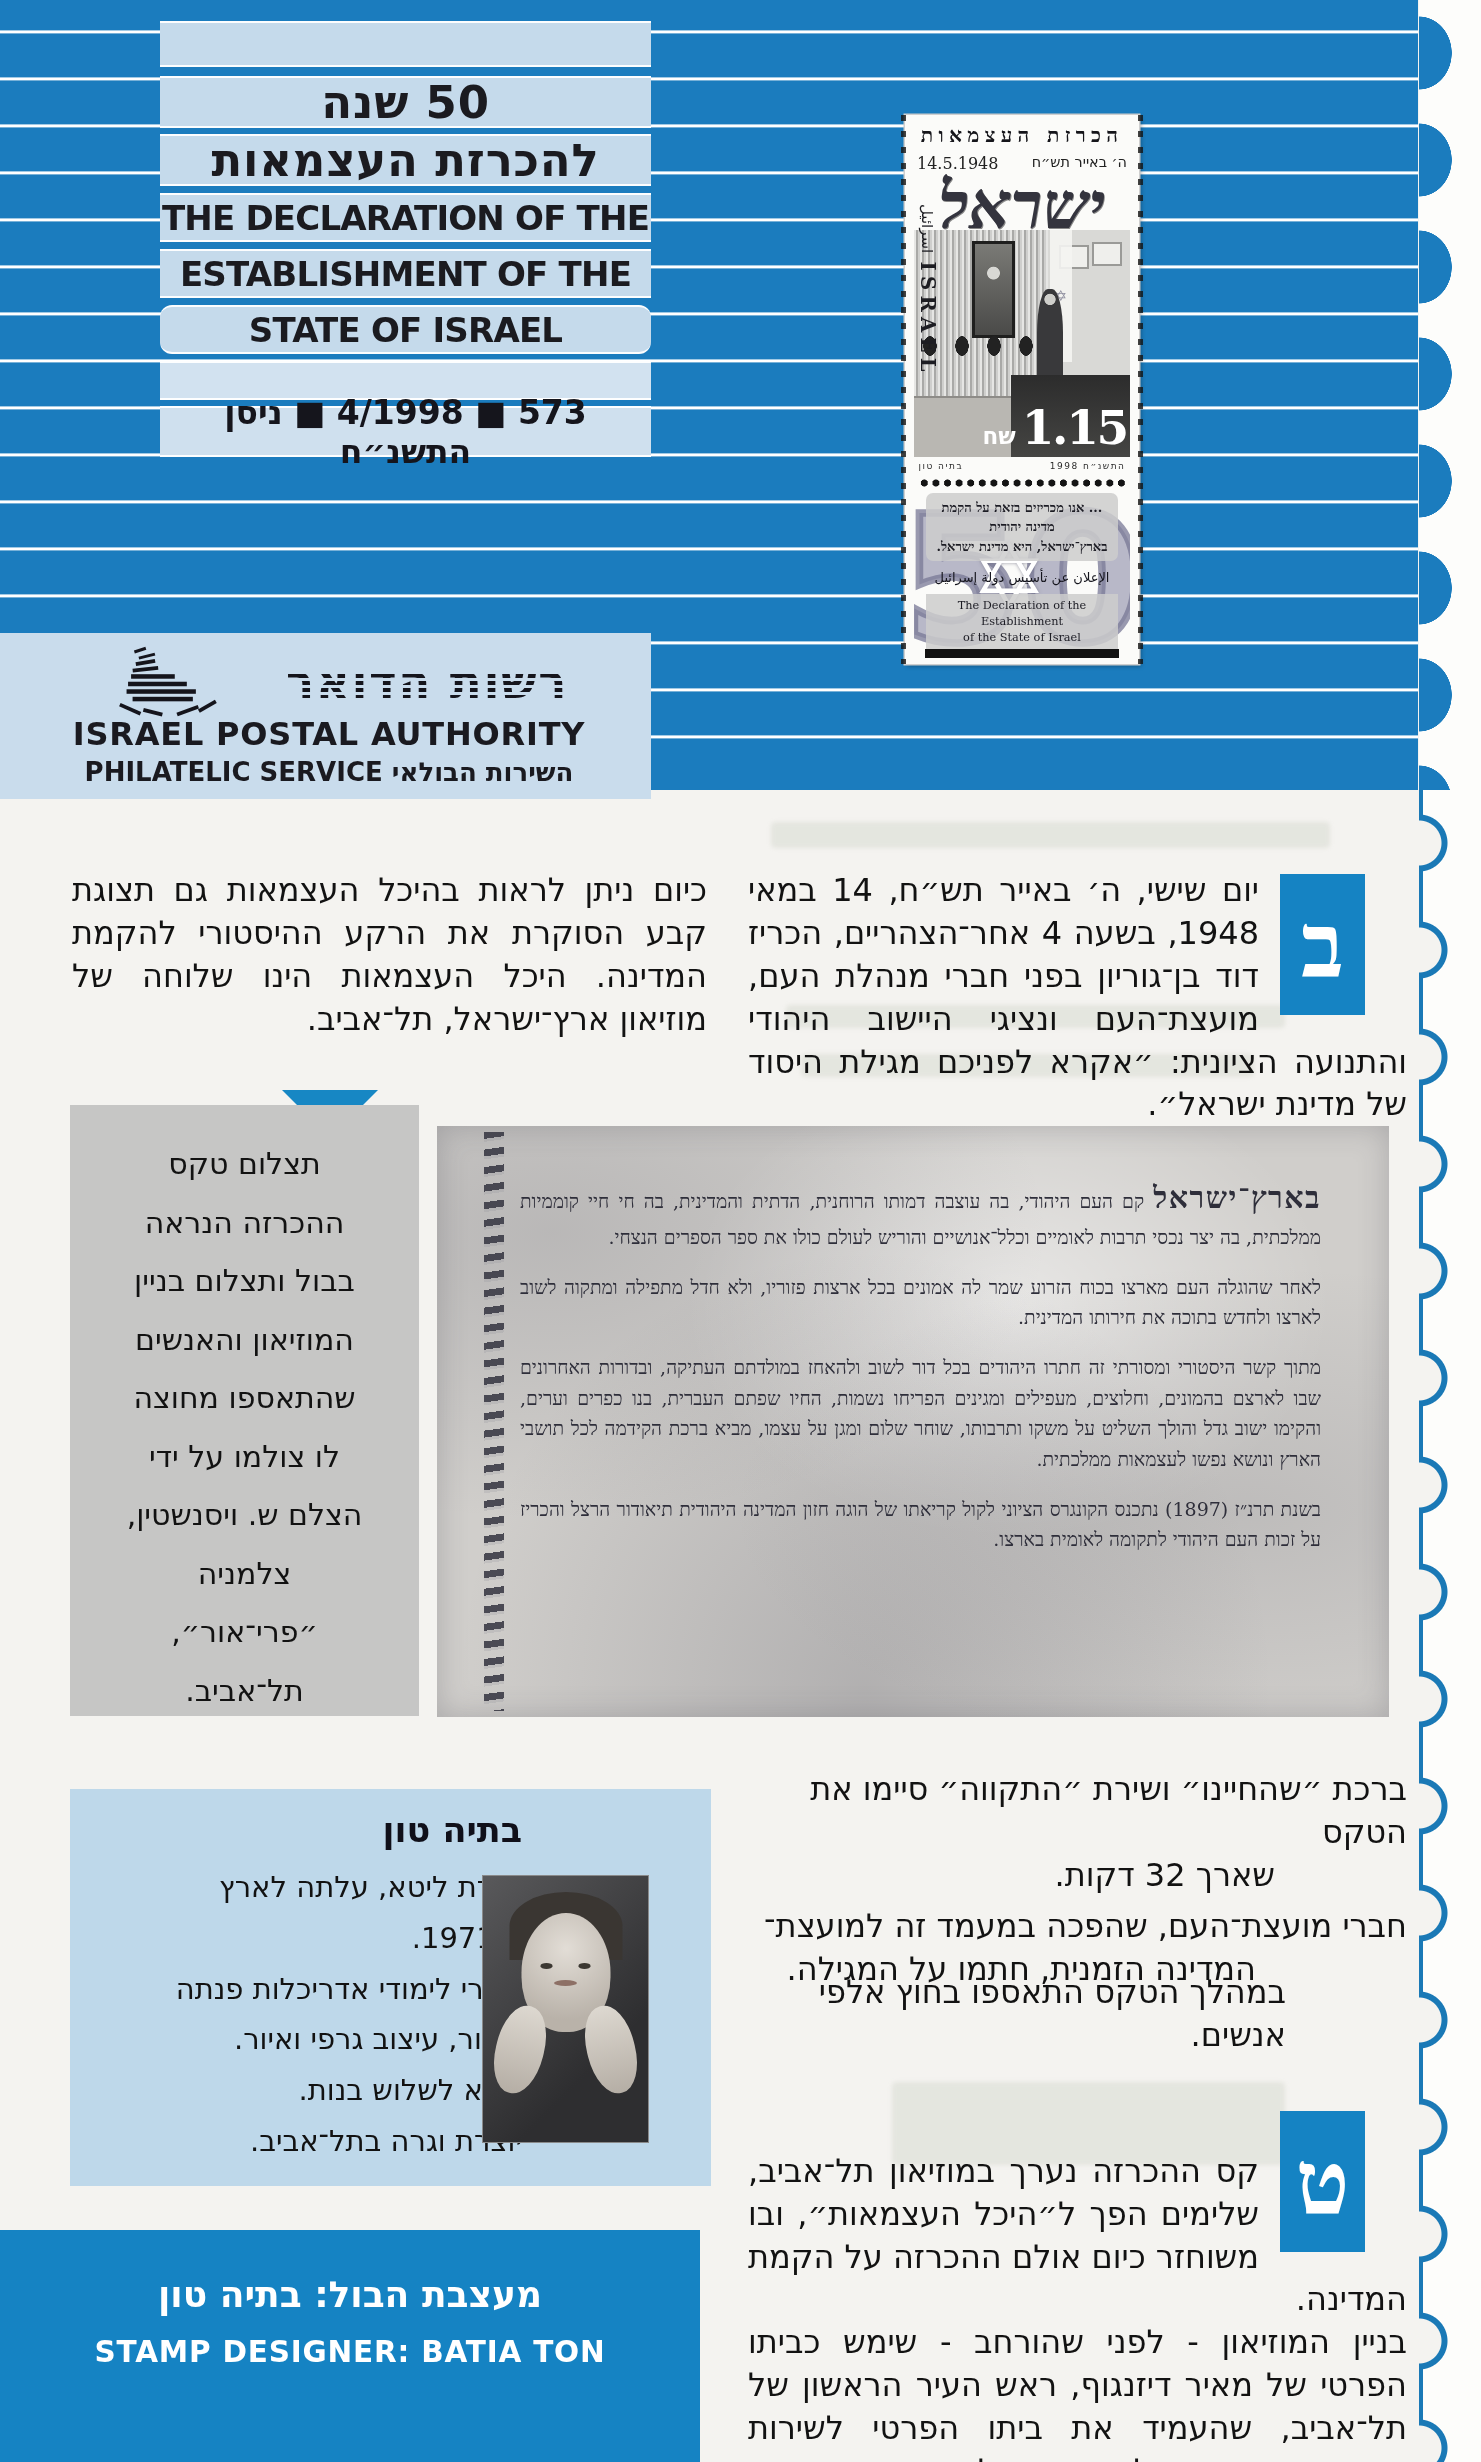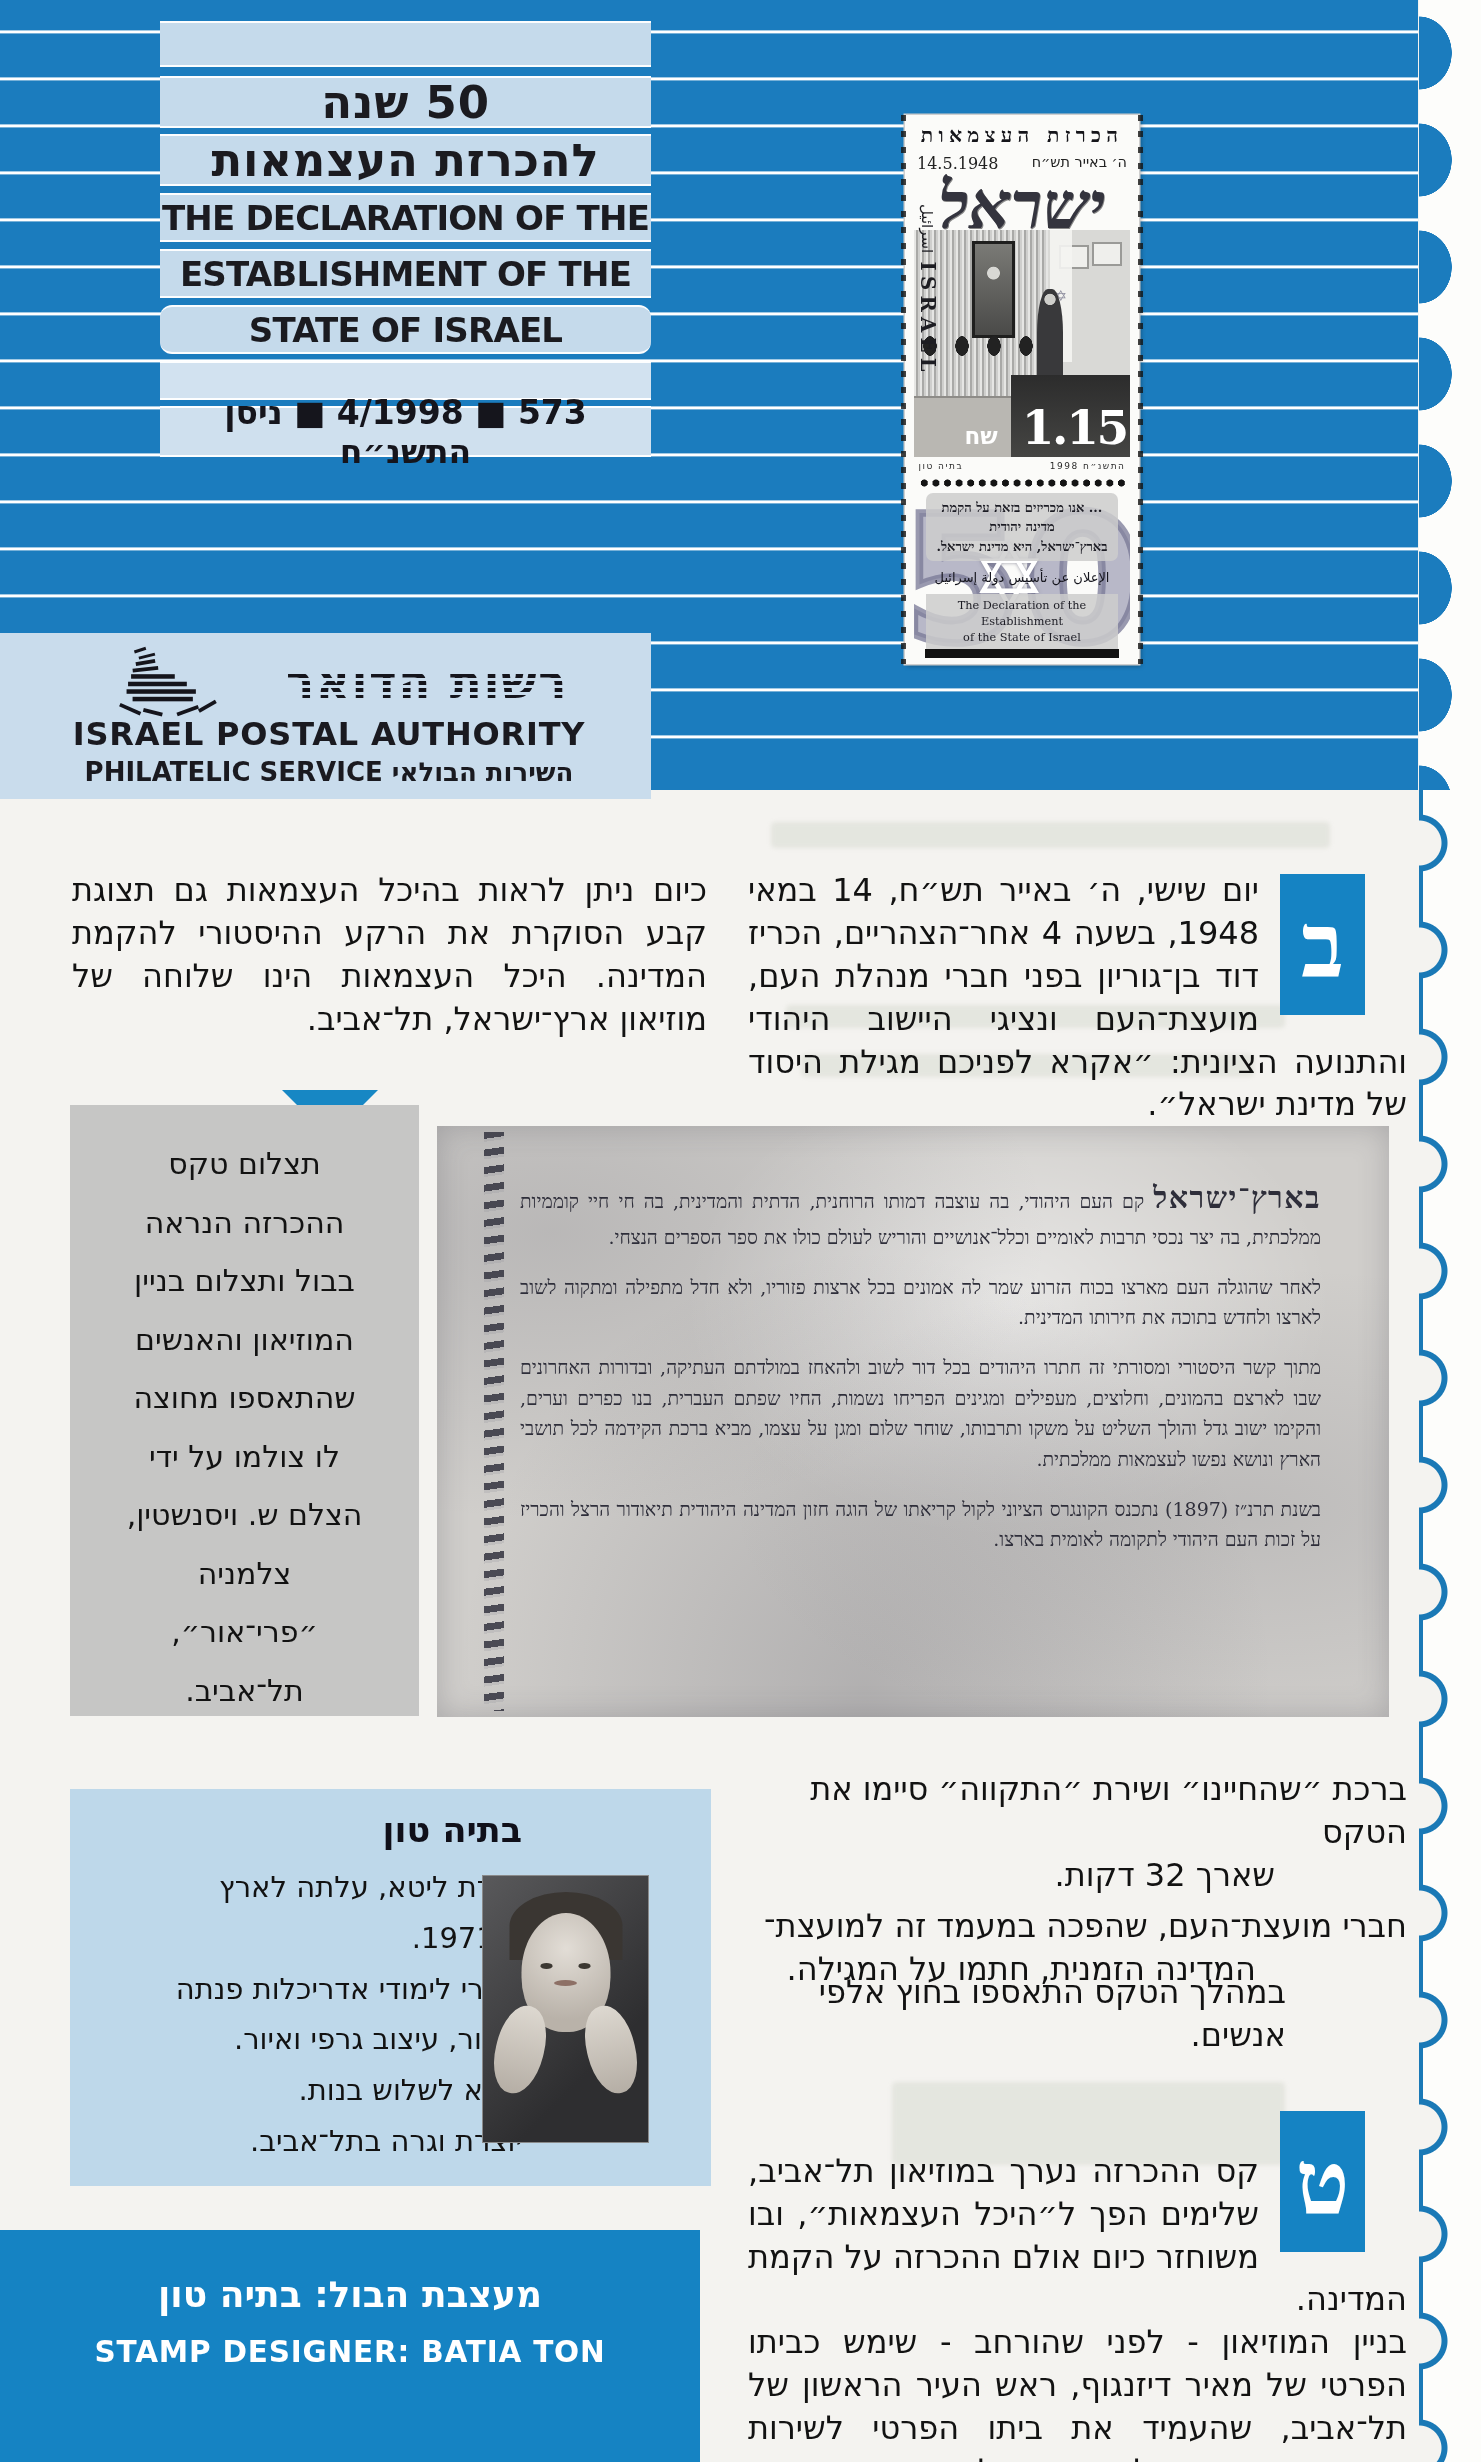--- a/index.html
+++ b/index.html
@@ -57,21 +57,21 @@
   .figures{position:absolute;left:0;bottom:26%;width:58%;height:28%;
            background-image:radial-gradient(ellipse 11.3px 16.6px at 16px 12px,#222 58%,rgba(0,0,0,0) 60%);
            background-size:32px 100%;background-repeat:repeat-x;}
   .table{position:absolute;left:0;bottom:0;width:56%;height:26%;background:#b9b7b2;
          border-top:2.3px solid #8e8c88;}
   .speaker{position:absolute;left:57%;bottom:28%;width:12%;height:46%;background:#39393b;
            border-radius:42% 42% 0 0;
            background-image:radial-gradient(circle 6px at 50% 10%,#cfcfcb 0 5.3px,rgba(0,0,0,0) 6px);}
   .podium{position:absolute;right:0;bottom:0;width:55%;height:36%;
           background:linear-gradient(180deg,#2c2c2c,#454543);}
-  .denom{position:absolute;right:3px;bottom:1.5px;display:flex;align-items:baseline;gap:24px;color:#fff;z-index:4;}
+  .denom{position:absolute;right:3px;bottom:1.5px;display:flex;align-items:baseline;gap:6px;color:#fff;z-index:4;}
   .denom .cur{font-weight:bold;font-size:23px;}
   .denom .val{font-family:"DejaVu Serif",serif;font-weight:bold;font-size:47px;letter-spacing:-2.3px;}
   .vert-country{position:absolute;left:10.6px;top:89px;z-index:4;writing-mode:vertical-rl;
                 text-align:center;color:#1d1d22;}
   .vert-country .lat{font-family:"DejaVu Serif",serif;font-weight:bold;font-size:19.6px;letter-spacing:5.3px;}
   .vert-country .ara{font-size:15px;letter-spacing:1.5px;margin-bottom:4.5px;}
   .micro{display:flex;justify-content:space-between;font-size:9px;letter-spacing:1.5px;
          color:#2b2b2b;padding:3.8px 4.5px 1.5px 4.5px;}
   .dots{height:18px;margin:1.5px 4.5px;
         background-image:radial-gradient(circle 3.4px at 5.3px 9px,#141414 3.3px,rgba(0,0,0,0) 3.8px);

